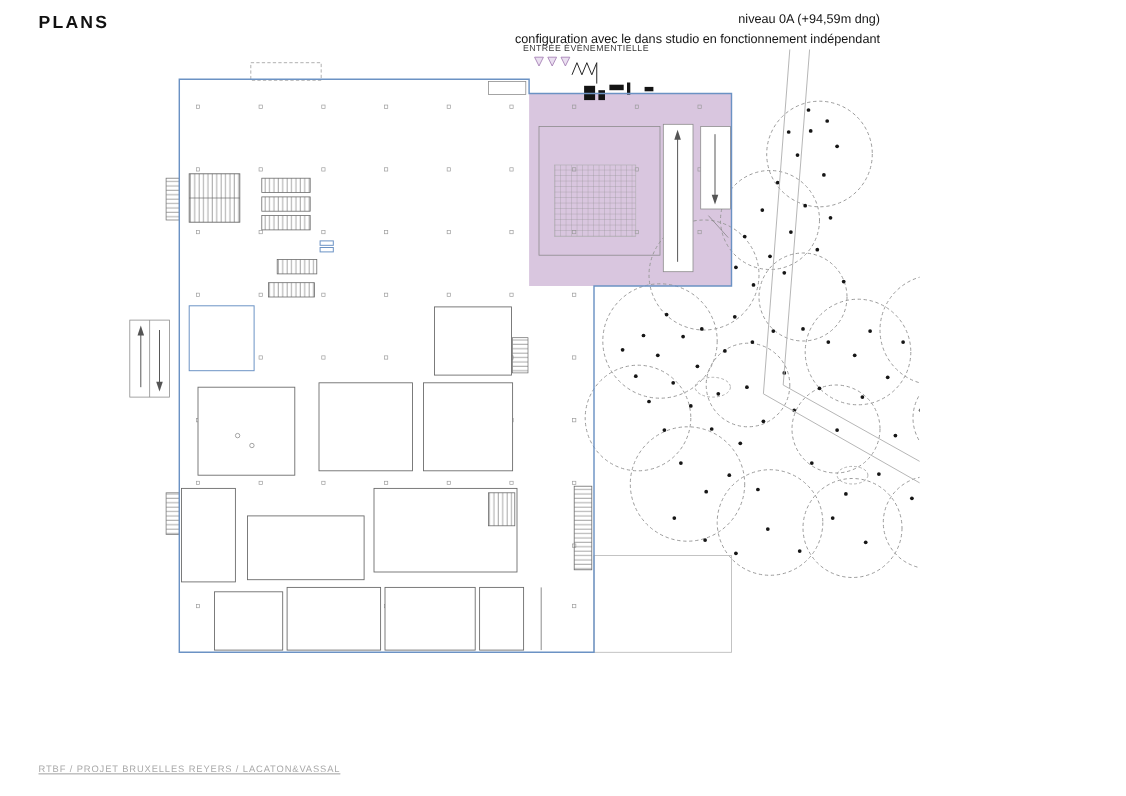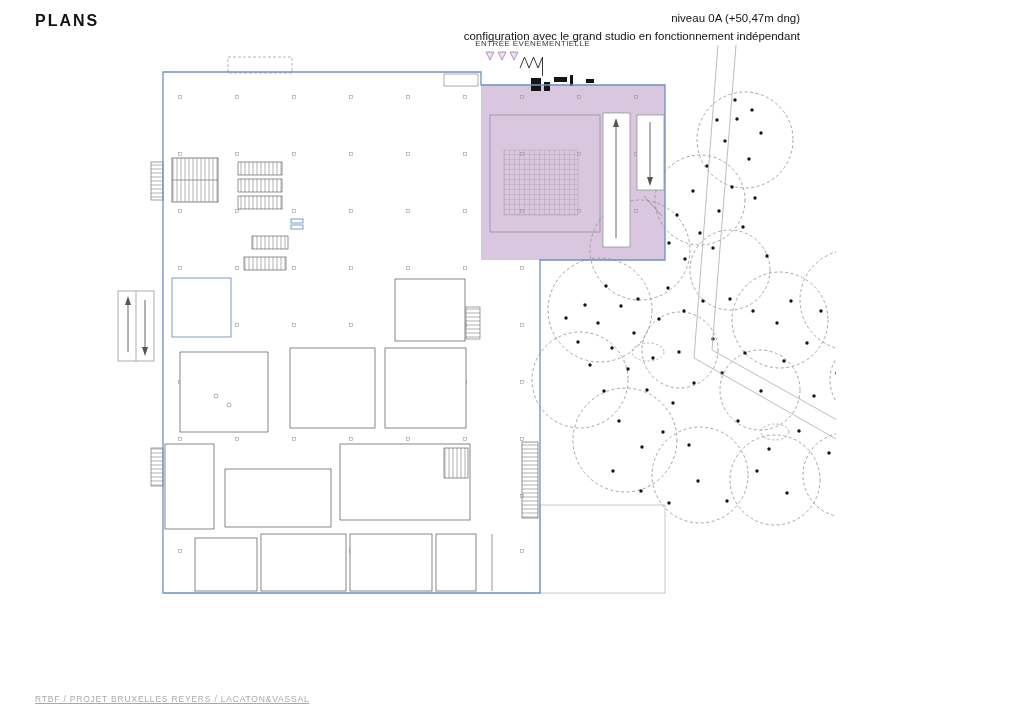--- a/index.html
+++ b/index.html
@@ -47,22 +47,22 @@
   .entr-tri{fill:#eadff0;stroke:var(--accent_purple,#a57fb5);stroke-width:.8;}
   .zig{fill:none;stroke:#222;stroke-width:.9;}
   .scalebar-seg{stroke:#888;stroke-width:.7;}
 </style>
 </head>
 <body>
 
 <div class="page">
 
   <div class="abs title">PLANS</div>
-  <div class="abs hdr-right hdr-line1">niveau 0A (+50,47m dng)</div>
-  <div class="abs hdr-right hdr-line2">configuration  avec le grand studio en fonctionnement indépendant</div>
+  <div class="abs hdr-right hdr-line1">niveau 0A (+94,59m dng)</div>
+  <div class="abs hdr-right hdr-line2">configuration  avec le dans studio en fonctionnement indépendant</div>
   <div class="abs entrance-label">ENTRÉE ÉVÈNEMENTIELLE</div>
   <div class="abs studio-label">GRAND STUDIO</div>
 
 
   <span class="scale-num" style="left:885px;top:666px;">0</span>
   <span class="scale-num" style="left:913px;top:666px;">5</span>
   <span class="scale-num" style="left:941px;top:630px;margin-left:34px;">10</span>
   <span class="scale-num" style="left:999px;top:666px;">30m</span>
   <span class="abs north-label">N</span>
 

